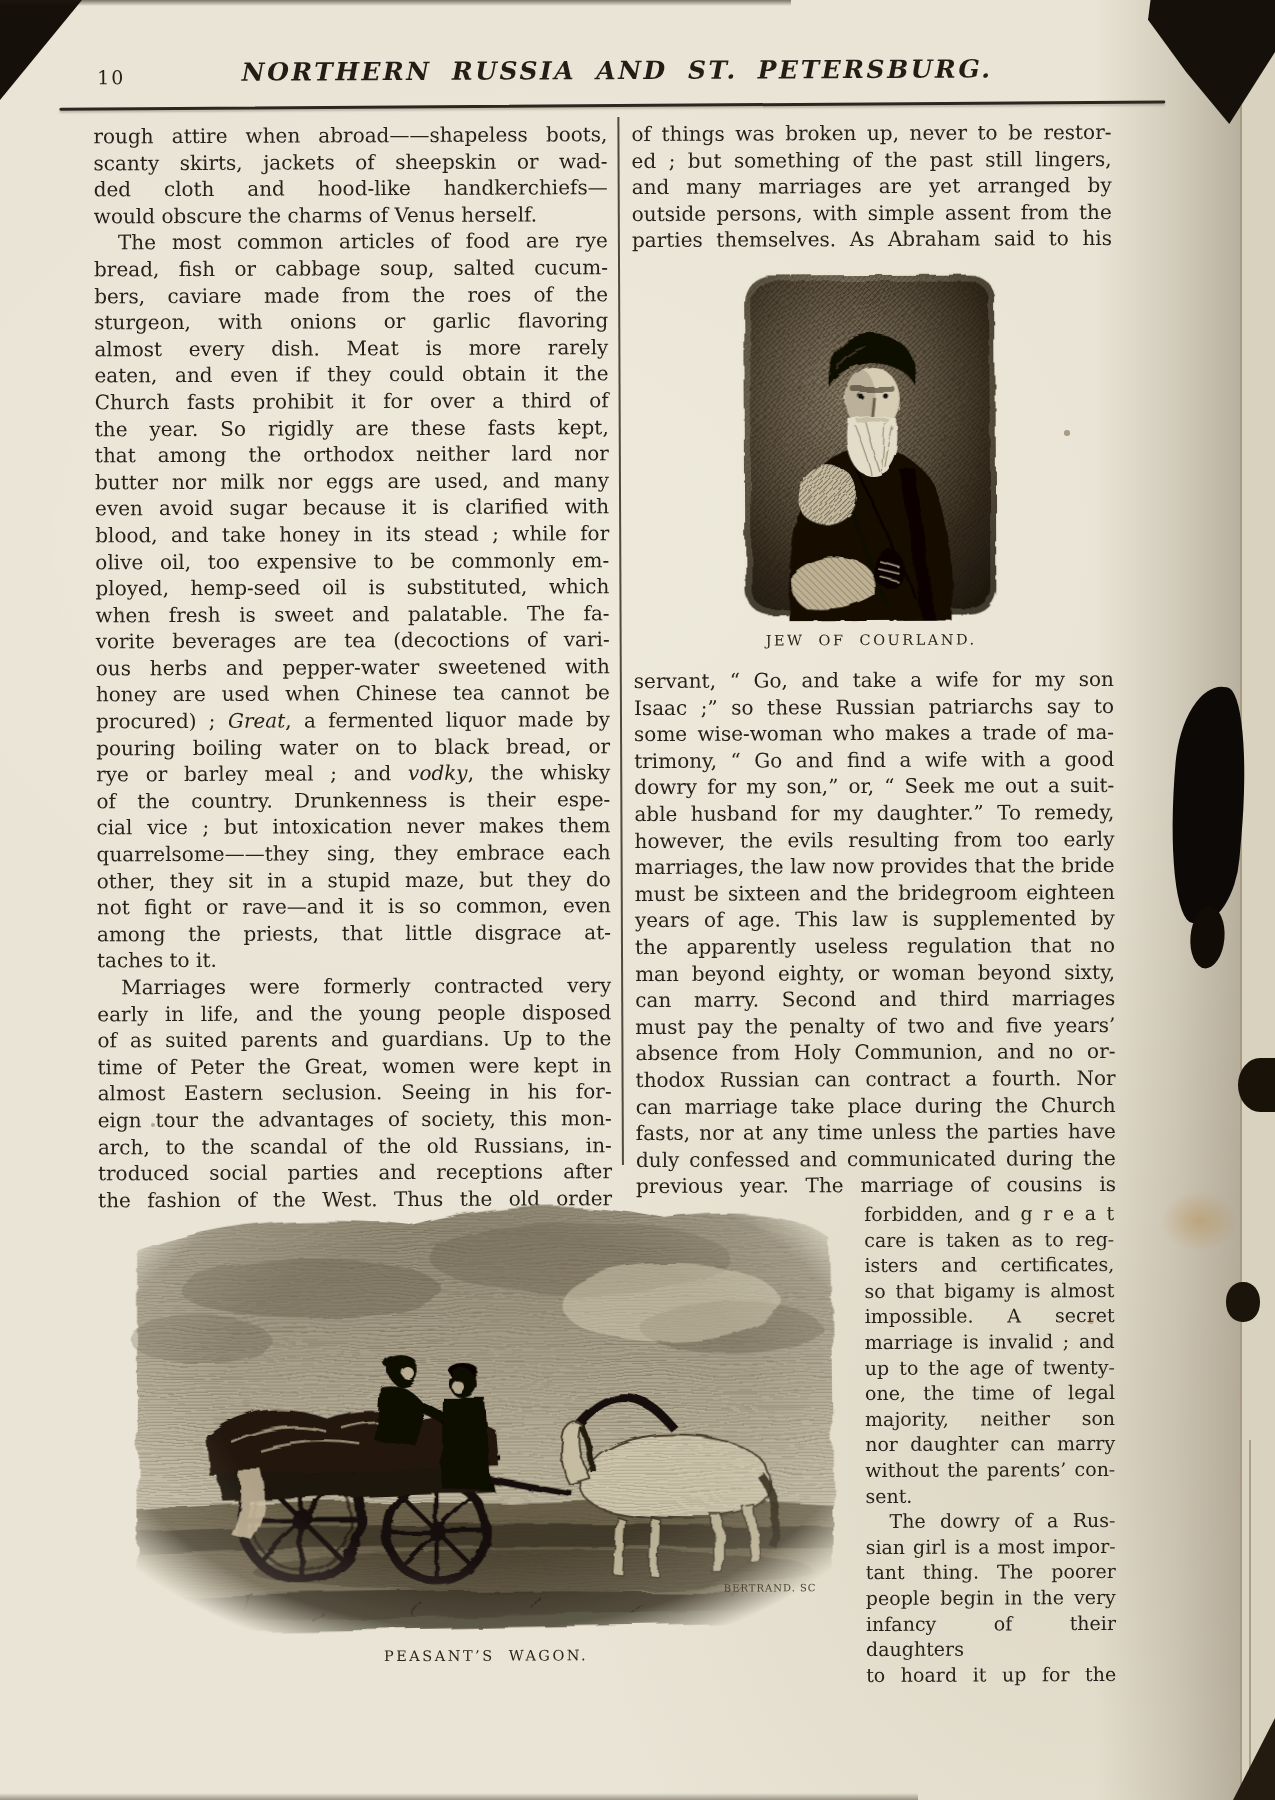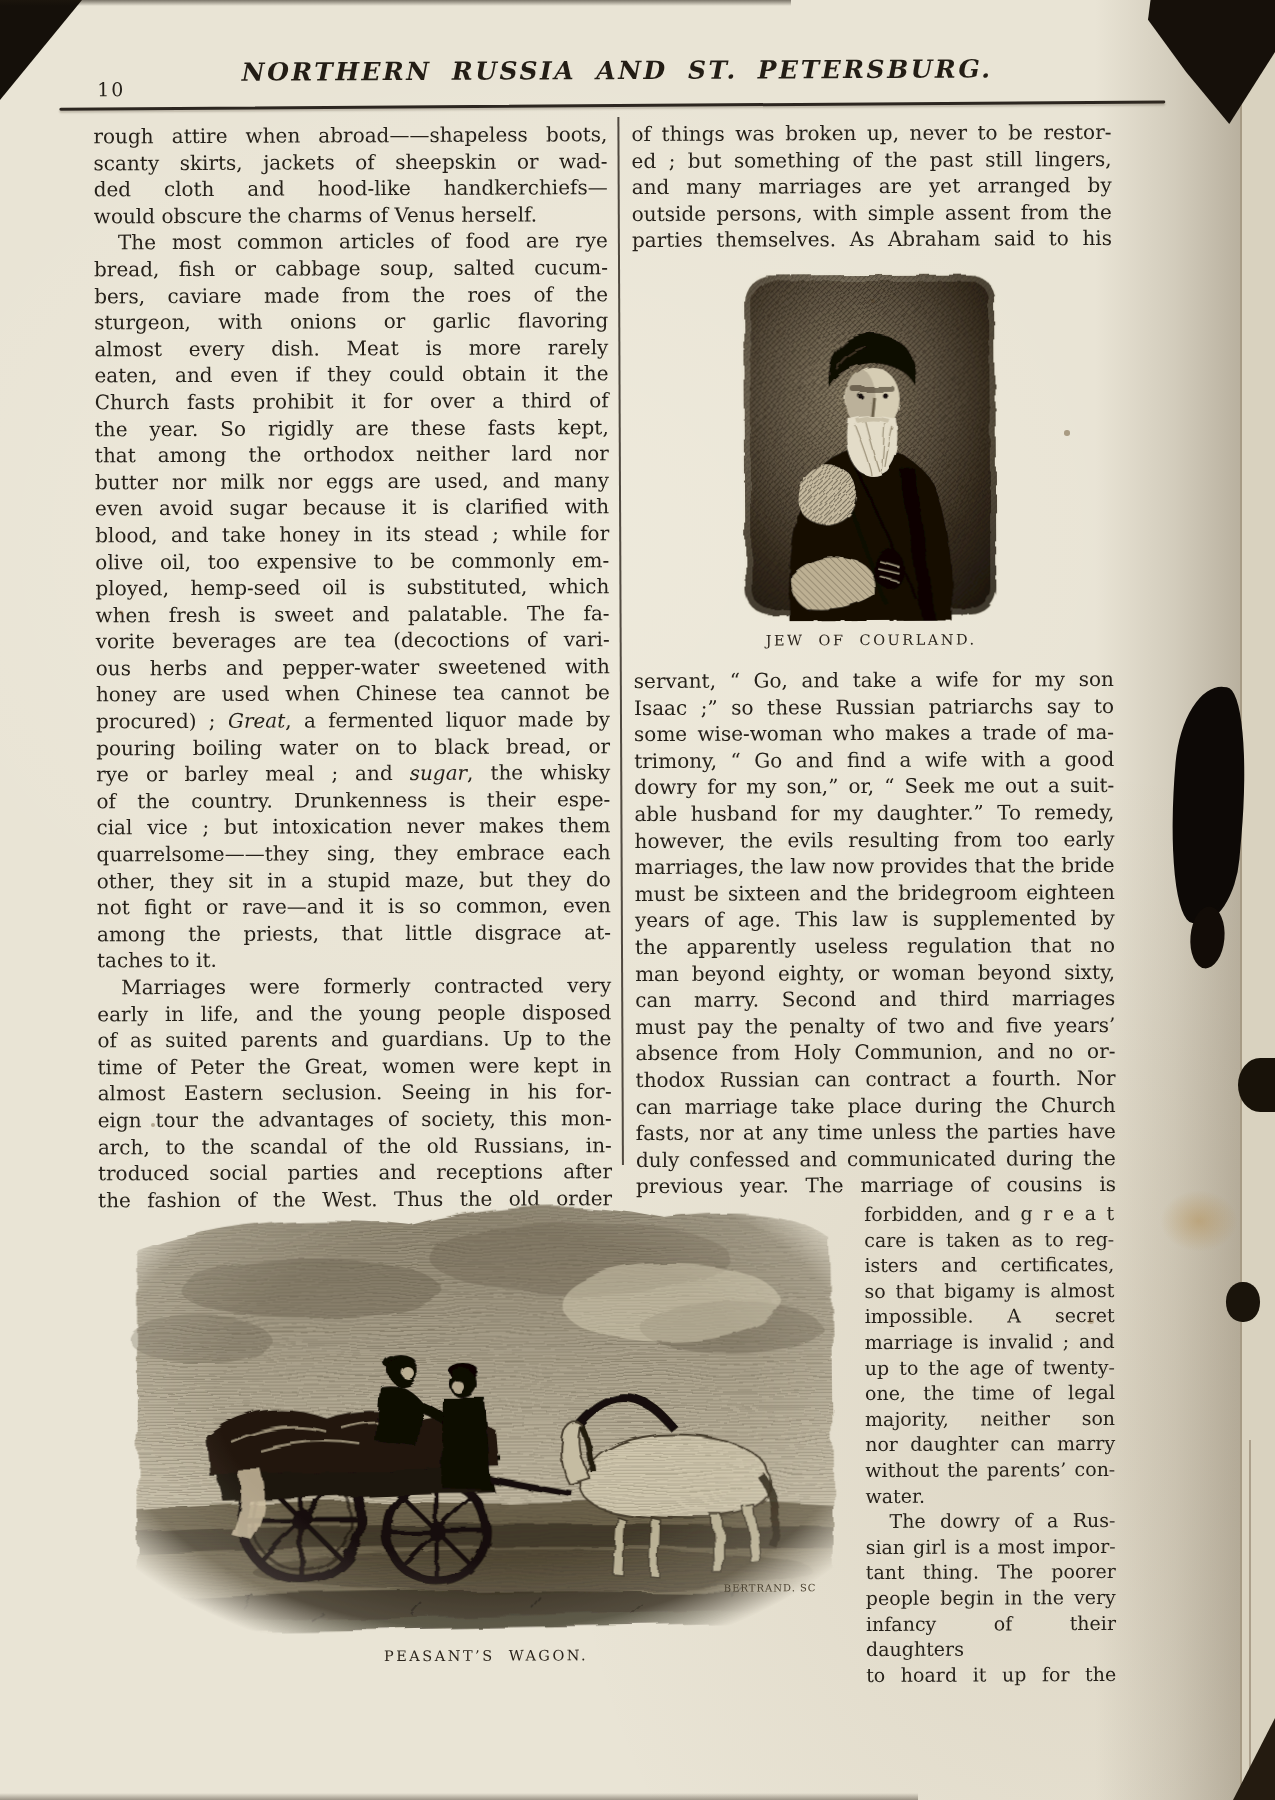--- a/index.html
+++ b/index.html
@@ -5,21 +5,21 @@
   html,body{margin:0;padding:0;background:#0e0b07;}
   .page{
     position:relative;width:1275px;height:1800px;overflow:hidden;
     background:
       radial-gradient(ellipse 900px 700px at 40% 30%, rgba(255,252,240,.25), transparent 70%),
       radial-gradient(ellipse 700px 900px at 85% 80%, rgba(120,95,55,.10), transparent 75%),
       #e9e4d5;
     font-family:"DejaVu Serif", serif;color:#26211a;
   }
   .tilt{position:absolute;inset:0;transform:rotate(-0.25deg);transform-origin:50% 40%;}
-  .pgnum{position:absolute;left:100px;top:76px;font-size:19px;letter-spacing:2px;}
+  .pgnum{position:absolute;left:100px;top:64px;font-size:19px;letter-spacing:2px;}
   .title{position:absolute;left:0;top:56px;width:1240px;text-align:center;
     font-style:italic;font-weight:700;font-size:25px;letter-spacing:2.5px;word-spacing:9px;color:#231d15;}
   .rule{position:absolute;left:62px;top:104px;width:1106px;height:3px;background:#2c2620;
     border-radius:2px;transform:rotate(-0.12deg);box-shadow:0 2px 2px rgba(60,48,30,.25);}
   .divider{position:absolute;left:620px;top:117px;width:2px;height:1048px;background:rgba(52,45,36,.85);}
   .col{position:absolute;font-size:20px;line-height:26.6px;}
   .col-left{left:96px;top:121px;width:514px;}
   .col-right-a{left:634px;top:121px;width:480px;}
   .col-right-b{left:634px;top:668px;width:480px;}
   .col-narrow{left:862px;top:1203px;width:250px;font-size:19px;line-height:25.6px;}
@@ -84,21 +84,21 @@
         <div class="line">even avoid sugar because it is clarified with</div>
         <div class="line">blood, and take honey in its stead ; while for</div>
         <div class="line">olive oil, too expensive to be commonly em-</div>
         <div class="line">ployed, hemp-seed oil is substituted, which</div>
         <div class="line">when fresh is sweet and palatable.  The fa-</div>
         <div class="line">vorite beverages are tea (decoctions of vari-</div>
         <div class="line">ous herbs and pepper-water sweetened with</div>
         <div class="line">honey are used when Chinese tea cannot be</div>
         <div class="line">procured) ; <i>Great</i>, a fermented liquor made by</div>
         <div class="line">pouring boiling water on to black bread, or</div>
-        <div class="line">rye or barley meal ; and <i>sugar</i>, the whisky</div>
+        <div class="line">rye or barley meal ; and <i>vodky</i>, the whisky</div>
         <div class="line">of the country.  Drunkenness is their espe-</div>
         <div class="line">cial vice ; but intoxication never makes them</div>
         <div class="line">quarrelsome——they sing, they embrace each</div>
         <div class="line">other, they sit in a stupid maze, but they do</div>
         <div class="line">not fight or rave—and it is so common, even</div>
         <div class="line">among the priests, that little disgrace at-</div>
         <div class="line pe">taches to it.</div>
         <div class="line ps">Marriages were formerly contracted very</div>
         <div class="line">early in life, and the young people disposed</div>
         <div class="line">of as suited parents and guardians.  Up to the</div>
@@ -143,21 +143,21 @@
         <div class="line">care is taken as to reg-</div>
         <div class="line">isters and certificates,</div>
         <div class="line">so that bigamy is almost</div>
         <div class="line">impossible.   A   secret</div>
         <div class="line">marriage is invalid ; and</div>
         <div class="line">up to the age of twenty-</div>
         <div class="line">one, the time of legal</div>
         <div class="line">majority, neither son</div>
         <div class="line">nor daughter can marry</div>
         <div class="line">without the parents’ con-</div>
-        <div class="line pe">water.</div>
+        <div class="line pe">sent.</div>
         <div class="line ps">The dowry of a Rus-</div>
         <div class="line">sian girl is a most impor-</div>
         <div class="line">tant thing.  The poorer</div>
         <div class="line">people begin in the very</div>
         <div class="line">infancy of their daughters</div>
         <div class="line">to hoard it up for the</div>
       </div>
 
     <div class="figure fig-portrait">
       <svg width="267" height="352" viewBox="0 0 267 352">

